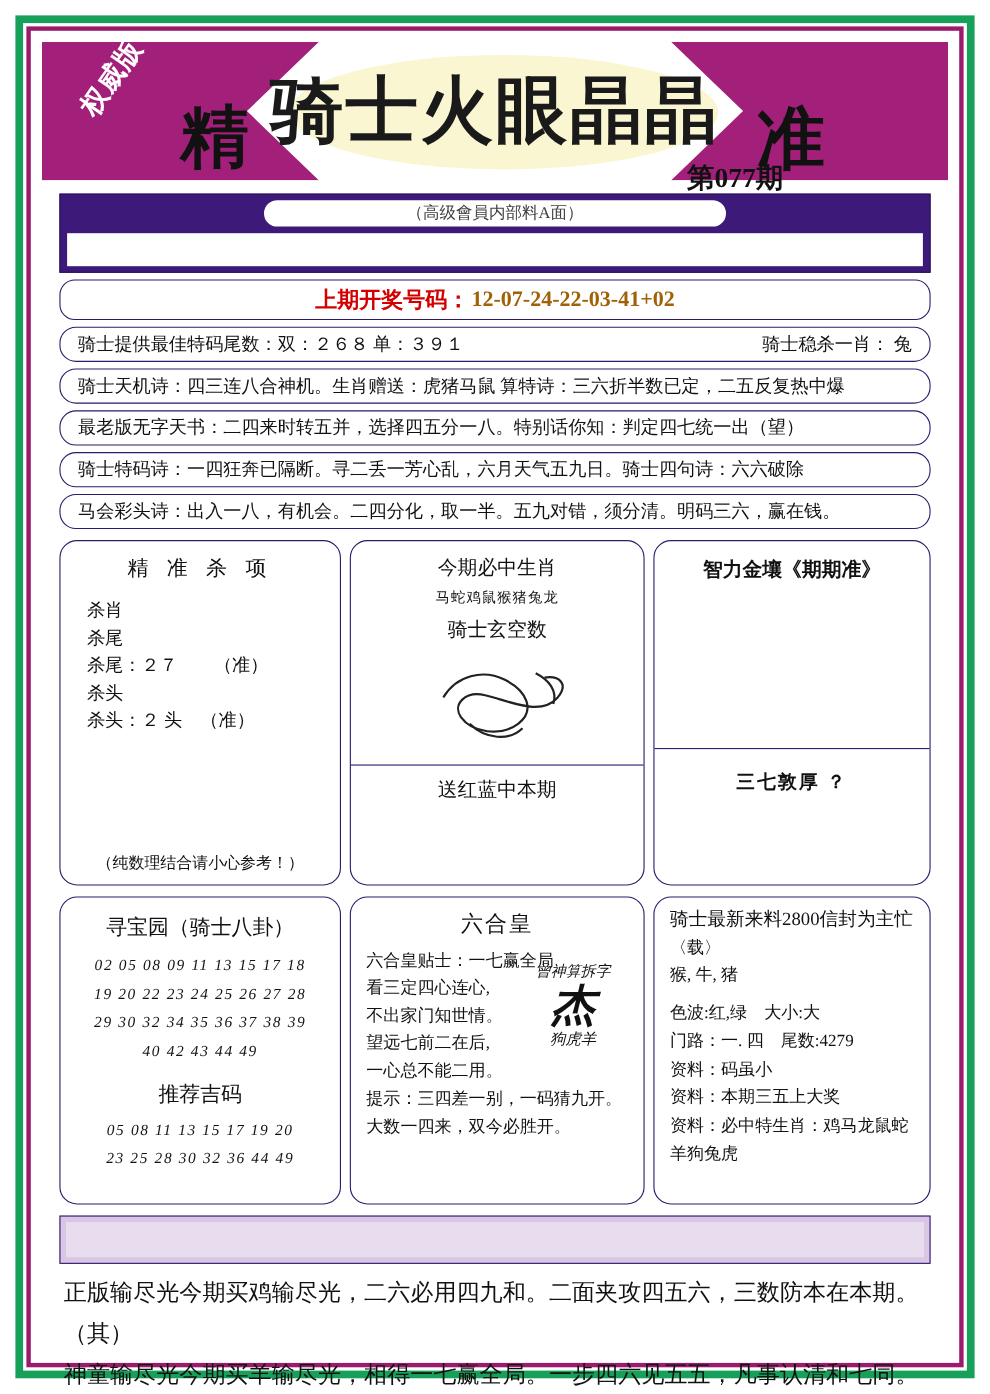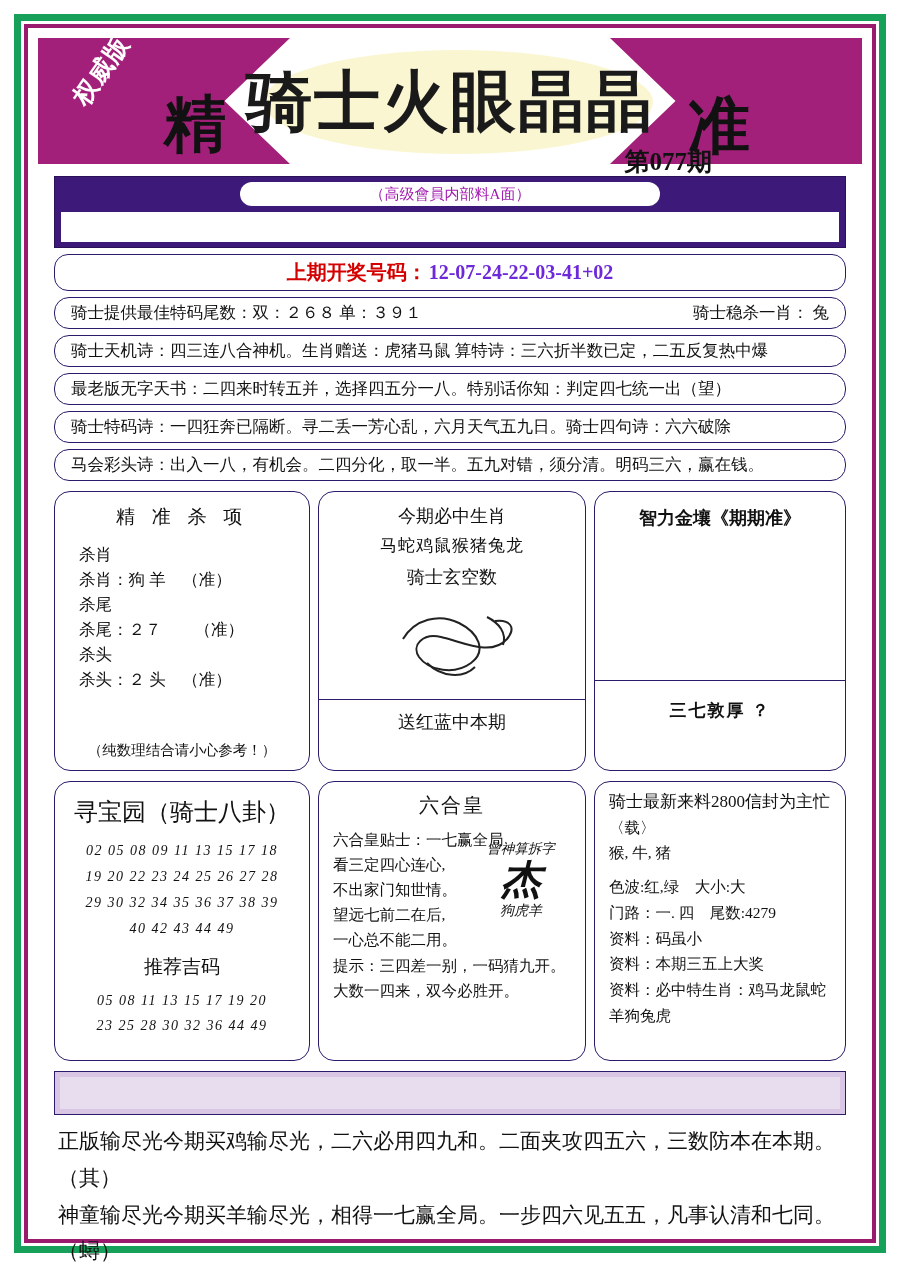--- a/index.html
+++ b/index.html
@@ -115,21 +115,21 @@
   .member-pill {
     position: absolute;
     left: 50%; transform: translateX(-50%);
     top: 5px;
     width: 420px; height: 24px;
     background: #ffffff;
     border-radius: 12px;
     text-align: center;
     font-size: 15px;
     line-height: 24px;
-    color: #a21caf;
+    color: #404040;
     font-family: "Liberation Serif", serif;
   }
   .white-strip {
     position: absolute;
     left: 6px; right: 6px; bottom: 5px;
     height: 30px;
     background: #ffffff;
   }
 
   
@@ -147,68 +147,68 @@
     align-items: center;
   }
   .pillrow.lottery {
     justify-content: center;
     font-size: 20px;
     font-weight: bold;
     min-height: 32px;
     border-radius: 14px;
   }
   .lottery .label { color: #d40000; }
-  .lottery .nums { color: #6d28d9; margin-left: 2px; }
+  .lottery .nums { color: #a16207; margin-left: 2px; }
   .pillrow .spread { display: flex; width: 100%; justify-content: space-between; }
 
   
   .panels {
     margin: 10px 22px 0 22px;
     display: flex;
     gap: 0;
-    height: 280px;
+    height: 314px;
   }
   .card {
     border: 1px solid #2c1a6b;
     border-radius: 16px;
     background: #fff;
     position: relative;
     font-family: "Liberation Serif", serif;
     color: #111;
   }
   .card.kill { width: 256px; padding: 12px 18px; }
   .card.mid { width: 268px; margin-left: 8px; padding: 10px 14px; text-align: center; }
   .card.right { flex: 1; margin-left: 8px; padding: 10px 14px; text-align: center; }
 
   .card-title { font-size: 19px; text-align: center; letter-spacing: 6px; margin-bottom: 14px; }
   .kill-line { font-size: 16.5px; margin: 3px 0 3px 6px; }
   .kill-note { position: absolute; left: 0; right: 0; bottom: 10px; text-align: center; font-size: 14.5px; }
 
   .mid-l1 { font-size: 18px; margin-top: 2px; }
-  .mid-l2 { font-size: 17px; margin-top: 6px; letter-spacing: 1px; }
+  .mid-l2 { font-size: 13px; margin-top: 6px; letter-spacing: 1px; }
   .mid-l3 { font-size: 18px; margin-top: 8px; }
   .scribble { margin-top: 4px; }
   .mid-divider { border-top: 1px solid #2c1a6b; margin: 6px -14px 0 -14px; }
   .mid-bottom { font-size: 18px; margin-top: 10px; }
 
   .right-title { font-size: 18px; margin-top: 4px; font-weight: bold; }
   .right-divider { border-top: 1px solid #2c1a6b; margin: 150px -14px 0 -14px; }
   .right-bottom { font-size: 17px; margin-top: 18px; letter-spacing: 2px; font-weight: bold; }
 
   
   .panels2 {
     margin: 10px 22px 0 22px;
     display: flex;
     height: 280px;
   }
   .card.treasure { width: 256px; padding: 10px 12px; text-align: center; }
   .card.liuhe { width: 268px; margin-left: 8px; padding: 8px 14px; }
   .card.latest { flex: 1; margin-left: 8px; padding: 8px 14px; }
 
-  .treasure-title { font-size: 24px; margin: 4px 0 10px; }
+  .treasure-title { font-size: 19px; margin: 4px 0 10px; }
   .numgrid { font-size: 14px; line-height: 1.85; font-style: italic; letter-spacing: 1.5px; font-family: "Liberation Serif", serif; }
   .treasure-sub { font-size: 19px; margin: 12px 0 8px; }
 
   .liuhe-title { font-size: 20px; text-align: center; margin: 2px 0 8px; letter-spacing: 2px; }
   .liuhe-body { font-size: 15.5px; line-height: 1.62; }
   .liuhe-stamp { position: absolute; right: 18px; top: 58px; text-align: center; width: 92px; font-style: italic; }
   .liuhe-stamp .s1 { font-size: 13.5px; }
   .liuhe-stamp .s2 { font-size: 40px; font-weight: bold; line-height: 1.1; }
   .liuhe-stamp .s3 { font-size: 14px; }
 
@@ -285,21 +285,20 @@
       <div class="pillrow">
         <span>马会彩头诗：出入一八，有机会。二四分化，取一半。五九对错，须分清。明码三六，赢在钱。</span>
       </div>
     </div>
 
     <div class="panels">
 
       <div class="card kill">
         <div class="card-title">精 准 杀 项</div>
         <div class="kill-line">杀肖</div>
-        <div class="kill-line">杀肖：狗 羊　（准）</div>
         <div class="kill-line">杀尾</div>
         <div class="kill-line">杀尾：２７　　（准）</div>
         <div class="kill-line">杀头</div>
         <div class="kill-line">杀头：２ 头　（准）</div>
         <div class="kill-note">（纯数理结合请小心参考！）</div>
       </div>
 
       <div class="card mid">
         <div class="mid-l1">今期必中生肖</div>
         <div class="mid-l2">马蛇鸡鼠猴猪兔龙</div>

